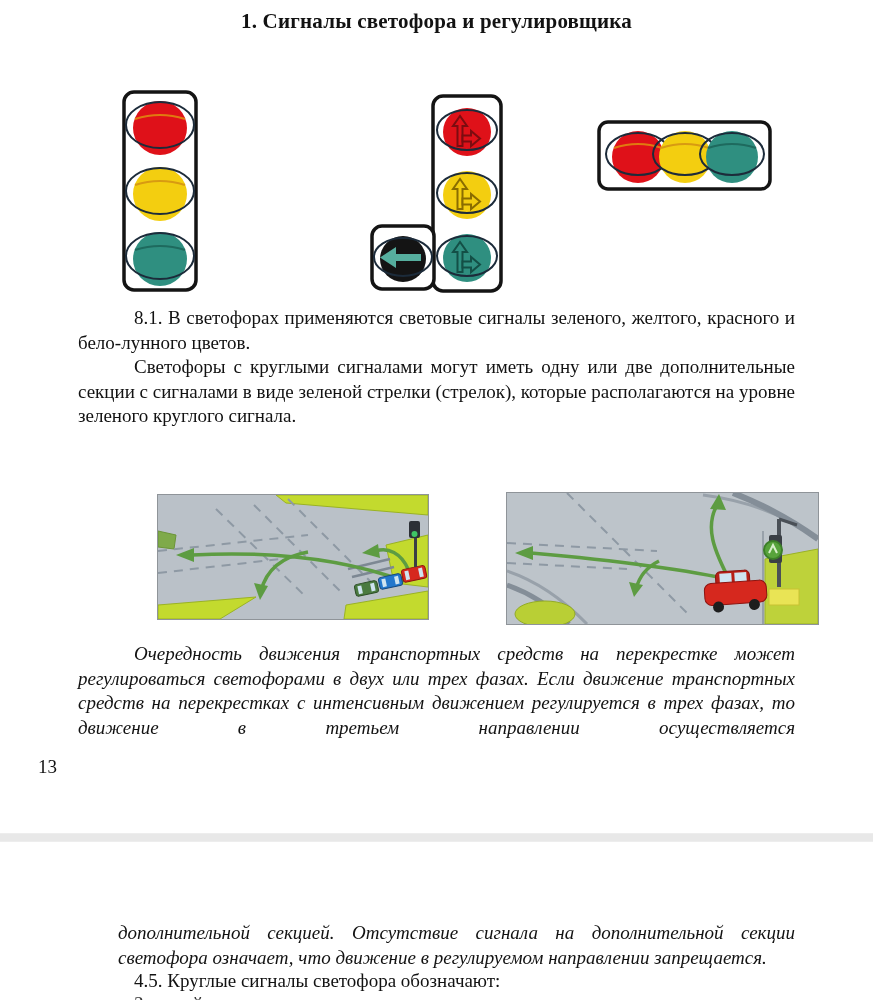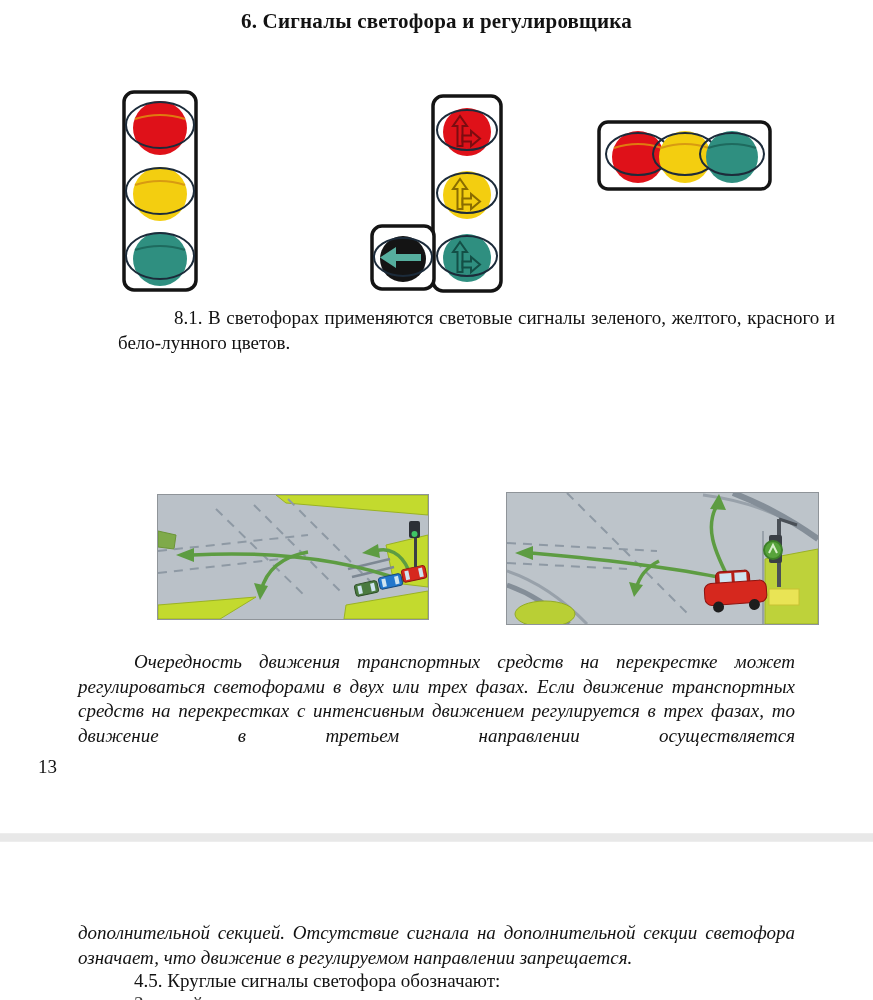--- a/index.html
+++ b/index.html
@@ -6,37 +6,37 @@
   #screen{
     position:relative;width:873px;height:1000px;overflow:hidden;background:#ffffff;
     font-family:"Liberation Serif", serif;color:#121212;
   }
   .doc-title{
     position:absolute;top:9px;left:0;width:100%;text-align:center;
     font-weight:bold;font-size:21px;letter-spacing:.2px;
   }
   .bodycol{position:absolute;left:78px;width:717px;font-size:19px;line-height:24.5px;text-align:justify;}
   .bodycol p{margin:0;text-indent:56px;}
-  #para-block{top:306px;margin-left:40px;}
+  #para-block{top:306px;}
   .italic-para{font-style:italic;}
-  #italic-13{top:642px;text-align-last:justify;margin-top:8px;}
+  #italic-13{top:642px;text-align-last:justify;}
   #page-number{position:absolute;top:756px;left:0;width:100%;font-size:19px;padding-left:38px;}
   #separator{position:absolute;top:833px;left:0;width:873px;height:9px;background:#e8e8e8;border-top:1px solid #ededed;border-bottom:1px solid #ededed;box-sizing:border-box;}
   #italic-14{top:921px;}
   #heading-82{top:969px;text-align:left;}
   #partial-line{top:992px;height:8px;overflow:hidden;text-align-last:justify;opacity:.85;}
   .illus{position:absolute;border:1px solid #8f9499;box-sizing:content-box;background:#bac1c8;}
   .tl-svg{position:absolute;}
 </style>
 </head>
 <body>
 
 <div id="screen">
 
-  <div class="doc-title">6. Сигналы светофора и регулировщика</div>
+  <div class="doc-title">1. Сигналы светофора и регулировщика</div>
 
   <svg class="tl-svg" style="left:121px;top:89px;" width="78" height="204" viewBox="0 0 78 204">
     <rect x="3" y="3" width="72" height="198" rx="10" fill="#ffffff" stroke="#141414" stroke-width="3.5"></rect>
     <g>
       <circle cx="39" cy="39" r="27" fill="#df1119"></circle>
       <path d="M14 30 Q39 22 64 30" stroke="#e07b10" stroke-width="2" fill="none"></path>
       <ellipse cx="39" cy="36" rx="34" ry="23" fill="none" stroke="#1c2b3a" stroke-width="2"></ellipse>
     </g>
     <g>
       <circle cx="39" cy="105" r="27" fill="#f3ce10"></circle>
@@ -96,20 +96,21 @@
     </g>
     <g>
       <circle cx="136" cy="38" r="26" fill="#2f8f80"></circle>
       <path d="M112 29 Q136 21 160 29" stroke="#1e6a5e" stroke-width="2" fill="none"></path>
       <ellipse cx="136" cy="35" rx="32" ry="21" fill="none" stroke="#1c2b3a" stroke-width="2"></ellipse>
     </g>
   </svg>
 
   <div class="bodycol" id="para-block">
     <p>8.1. В светофорах применяются световые сигналы зеленого, желтого, красного и бело-лунного цветов.</p>
+    <p>Светофоры с круглыми сигналами могут иметь одну или две дополнительные секции с сигналами в виде зеленой стрелки (стрелок), которые располагаются на уровне зеленого круглого сигнала.</p>
   </div>
 
   <svg class="illus" style="left:157px;top:494px;" width="270" height="124" viewBox="0 0 270 124">
     <rect x="0" y="0" width="270" height="124" fill="#bac1c8"></rect>
 
     <polygon points="118,0 270,0 270,20 128,8" fill="#c3da2e" stroke="#9ab224"></polygon>
     <polygon points="228,50 270,40 270,92 236,88" fill="#c3da2e" stroke="#9ab224"></polygon>
     <polygon points="188,110 270,96 270,124 186,124" fill="#c3da2e" stroke="#9ab224"></polygon>
     <polygon points="0,110 98,102 62,124 0,124" fill="#c3da2e" stroke="#9ab224"></polygon>
     <polygon points="0,36 18,40 16,54 0,52" fill="#7faa4a" stroke="#6b9438"></polygon>
@@ -211,21 +212,21 @@
 
   <div class="bodycol italic-para" id="italic-13">
     <p>Очередность движения транспортных средств на перекрестке может регулироваться светофорами в двух или трех фазах. Если движение транспортных средств на перекрестках с интенсивным движением регулируется в трех фазах, то движение в третьем направлении осуществляется</p>
   </div>
 
   <div id="page-number">13</div>
 
   <div id="separator"></div>
 
   <div class="bodycol italic-para" id="italic-14">
-    <p style="text-indent:0;">дополнительной секцией. Отсутствие сигнала на дополнительной секции светофора означает, что движение в регулируемом направлении запрещается.</p>
+    <p style="text-indent:0;margin-left:40px;">дополнительной секцией. Отсутствие сигнала на дополнительной секции светофора означает, что движение в регулируемом направлении запрещается.</p>
   </div>
 
   <div class="bodycol" id="heading-82">
     <p>4.5. Круглые сигналы светофора обозначают:</p>
   </div>
 
   <div class="bodycol" id="partial-line">
     <p style="text-indent:56px;">Зеленый сигнал разрешает движение;</p>
   </div>
 

